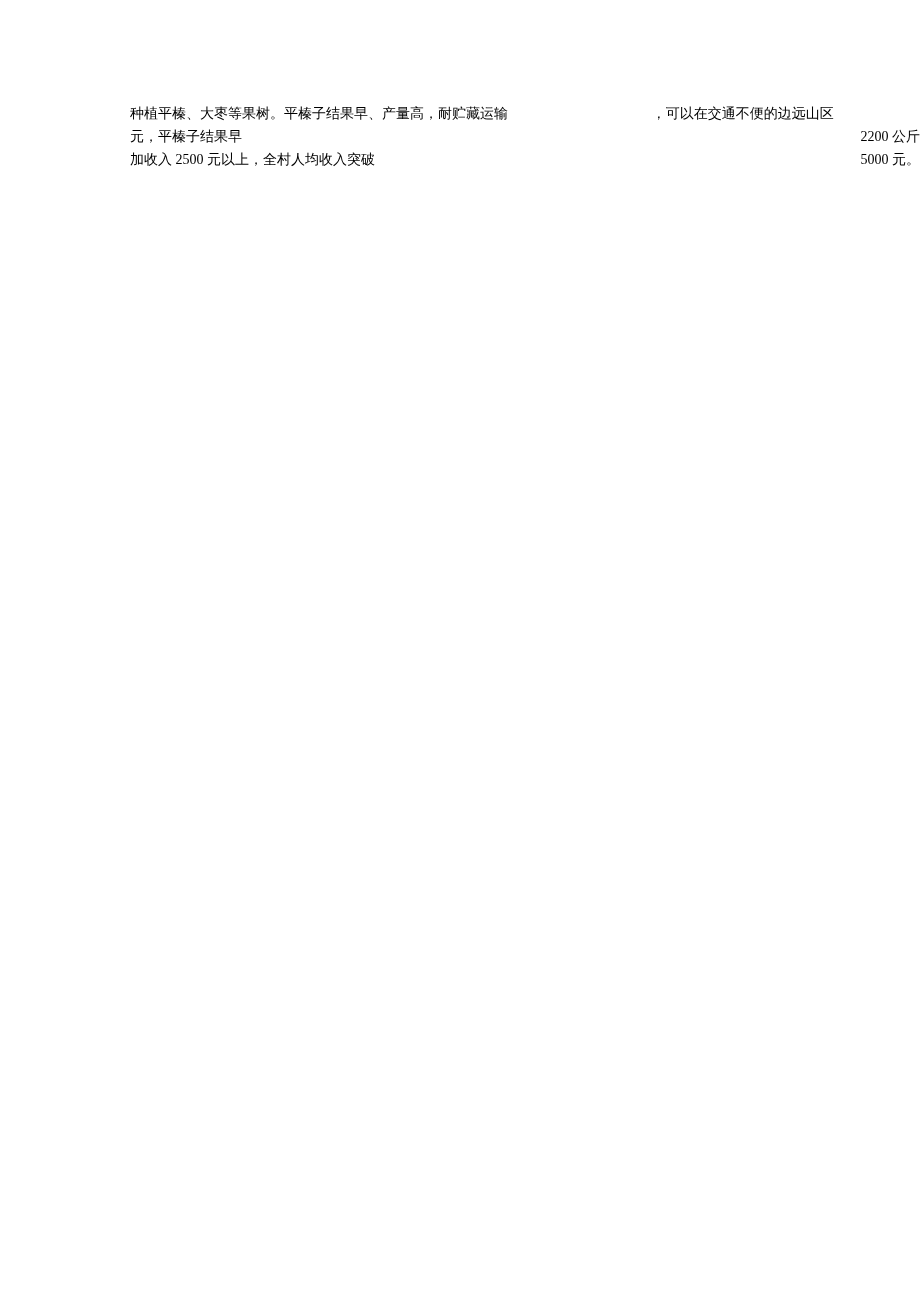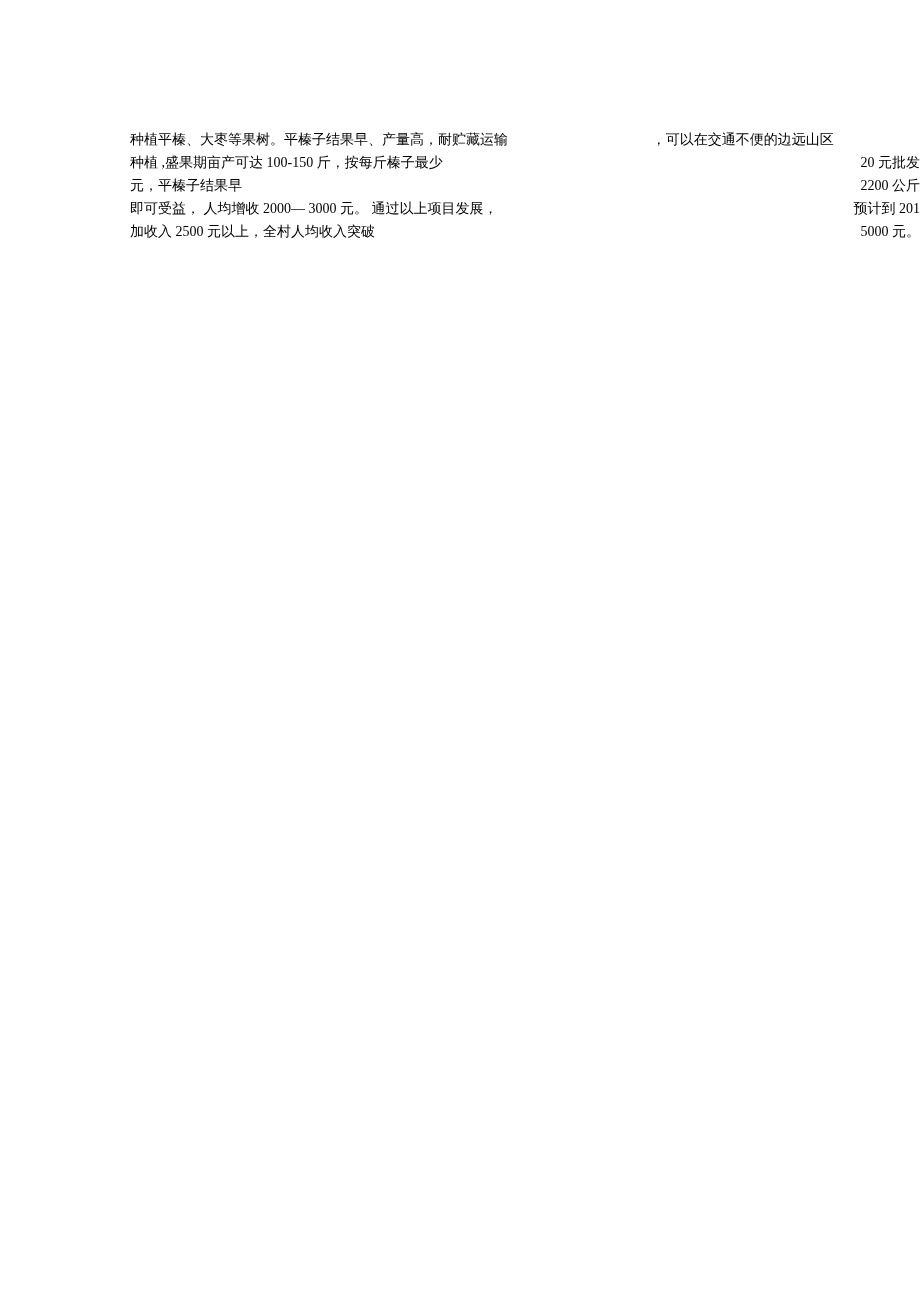--- a/index.html
+++ b/index.html
@@ -10,21 +10,21 @@
       font-family: "SimSun", "宋体", serif;
       font-size: 14px;
       color: #000000;
       line-height: 1.65;
       overflow: hidden;
       position: relative;
     }
     .page {
       position: absolute;
       left: 130px;
-      top: 128px;
+      top: 102px;
       width: 790px;
     }
     .line {
       display: flex;
       justify-content: space-between;
       white-space: nowrap;
       margin-bottom: 0px;
     }
     .seg {
       white-space: nowrap;
@@ -38,33 +38,23 @@
 
 <div class="page">
   <div class="line">
     <span class="seg">种植平榛、大枣等果树。平榛子结果早、产量高，耐贮藏运输</span>
     <span class="gap"></span>
     <span class="seg">，可以在交通不便的边远山区</span>
     <span class="gap" style="flex:0.6"></span>
     <span class="seg"></span>
   </div>
   <div class="line">
-    <span class="seg">种植 ,盛果期亩产可达   100-150 斤，按每斤榛子最少</span>
-    <span class="gap"></span>
-    <span class="seg">20 元批发</span>
-  </div>
-  <div class="line">
     <span class="seg">元，平榛子结果早</span>
     <span class="gap"></span>
     <span class="gap" style="flex:0.15"></span>
     <span class="seg">2200 公斤</span>
-  </div>
-  <div class="line">
-    <span class="seg">即可受益，  人均增收 2000— 3000 元。 通过以上项目发展，</span>
-    <span class="gap"></span>
-    <span class="seg">预计到 201</span>
   </div>
   <div class="line">
     <span class="seg">加收入 2500 元以上，全村人均收入突破</span>
     <span class="gap"></span>
     <span class="seg">5000 元。</span>
   </div>
 </div>
 
 </body></html>

